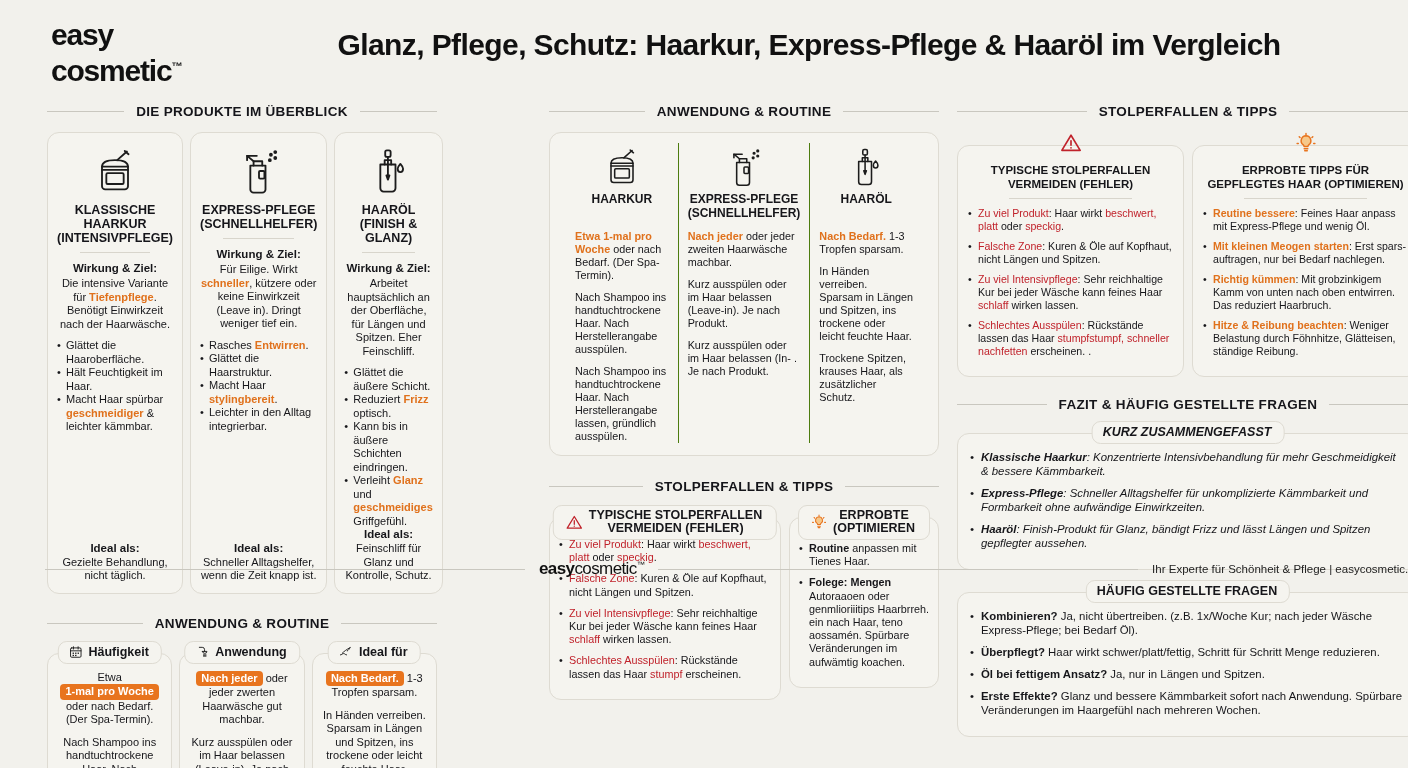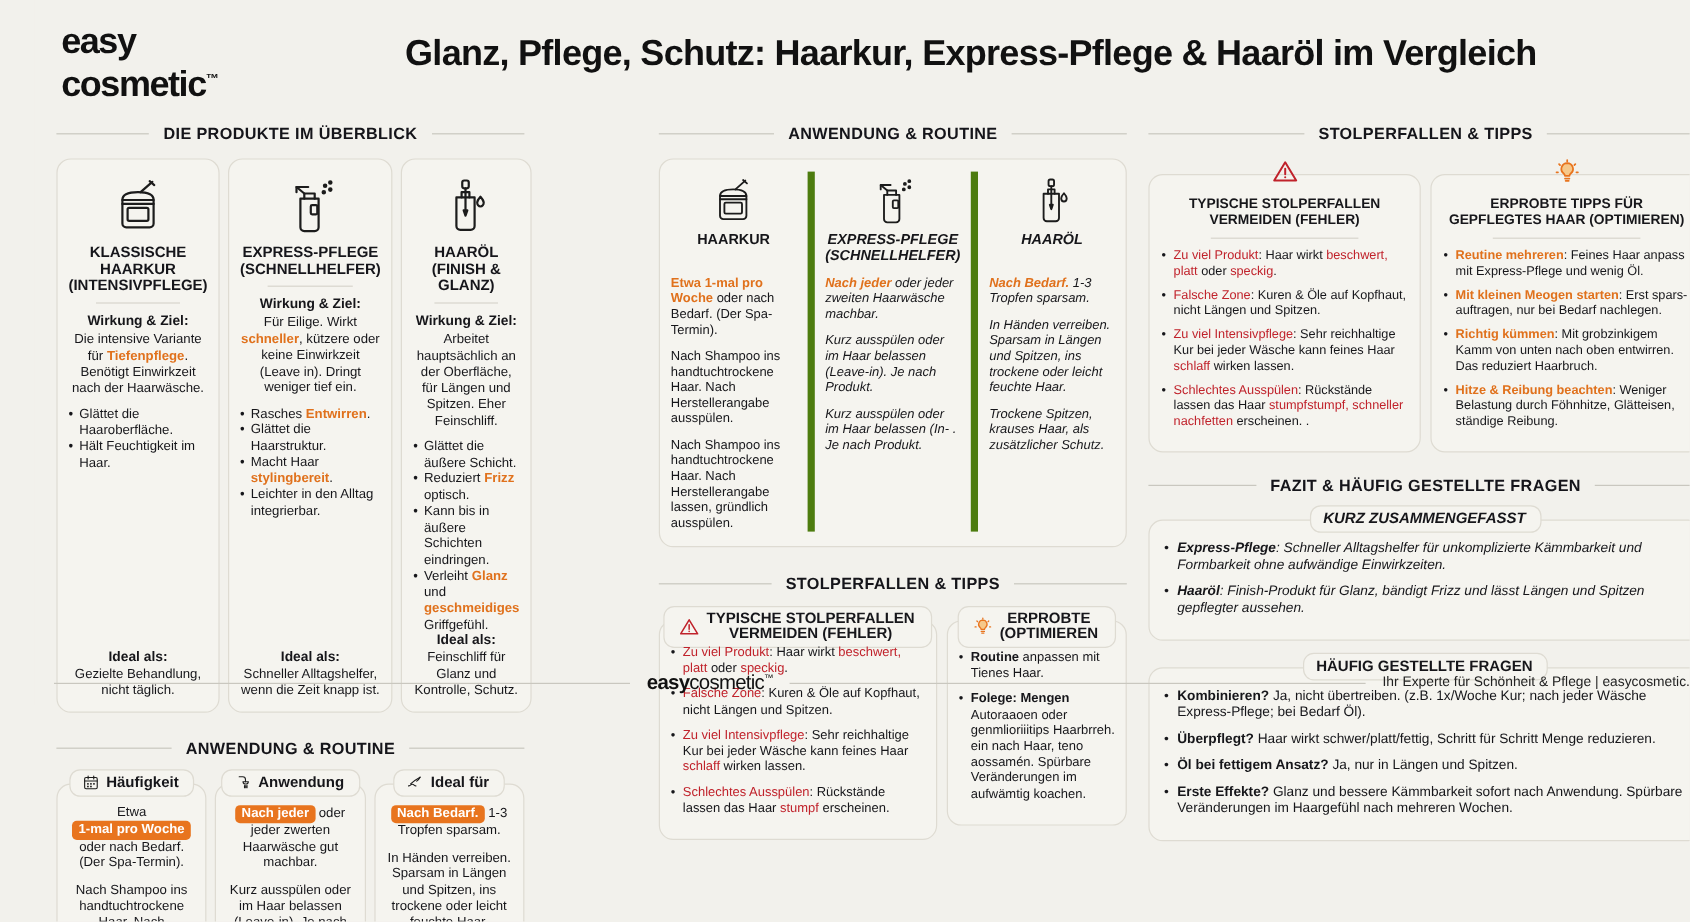--- a/index.html
+++ b/index.html
@@ -103,23 +103,23 @@
 
   .routine-row { display: flex; gap: 7px; margin-top: 22px; }
   .routine-card {
     flex: 1 1 0; padding: 17px 8px 10px; text-align: center;
     min-height: 190px;
   }
   .routine-card p { font-size: 11px; line-height: 13.5px; margin-bottom: 9px; }
 
   
   .col-mid { position: absolute; left: 520px; top: 104px; width: 390px; }
-  .mid-card { margin-top: 13px; display: flex; padding: 10px 0 12px; }
+  .mid-card { margin-top: 13px; display: flex; padding: 10px 16px 12px; }
   .mid-col { flex: 1 1 0; padding: 0 9px; }
-  .mid-col + .mid-col { border-left: 6px solid #4d7c0f; font-style: italic; }
+  .mid-col + .mid-col { border-left: 1px solid #4d7c0f; }
   .mid-icon { height: 48px; display: flex; align-items: center; justify-content: center; }
   .mid-title {
     font-size: 12px; font-weight: 800; text-align: center;
     line-height: 13.5px; margin-top: 2px; min-height: 28px;
   }
   .mid-col p { font-size: 10.8px; line-height: 13px; margin-top: 9px; }
 
   .trap-row { display: flex; gap: 8px; margin-top: 23px; align-items: flex-start; }
   .trap-a { flex: 0 0 232px; padding: 20px 9px 10px; }
   .trap-b { flex: 1 1 auto; padding: 24px 9px 10px; }
@@ -191,20 +191,21 @@
               <path d="M33 5.5l3.5 3"></path>
             </svg>
           </div>
     <div class="prod-title">KLASSISCHE HAARKUR<br>(INTENSIVPFLEGE)</div>
     <div class="card-inner-sep"></div>
     <div class="prod-sub">Wirkung &amp; Ziel:</div>
     <div class="prod-desc">Die intensive Variante für <span class="hl-orange">Tiefenpflege</span>. Benötigt Einwirkzeit nach der Haarwäsche.</div>
     <ul class="prod-list">
             <li>Glättet die Haaroberfläche.</li>
             <li>Hält Feuchtigkeit im Haar.</li>
+            <li>Macht Haar spürbar <span class="hl-orange">geschmeidiger</span> &amp; leichter kämmbar.</li>
           </ul>
     <div class="prod-ideal-h">Ideal als:</div>
     <div class="prod-ideal">Gezielte Behandlung, nicht täglich.</div>
   </div>
         <div class="card prod-card">
     <div class="prod-icon">
             <svg width="52" height="52" viewBox="0 0 48 48" fill="none" stroke="#1c1c1c" stroke-width="1.7" stroke-linecap="round" stroke-linejoin="round">
               <path d="M16 19h14v22a3 3 0 0 1-3 3h-8a3 3 0 0 1-3-3V19z"></path>
               <rect x="24" y="24" width="5" height="7" rx="1"></rect>
               <path d="M19 19v-4h8v4"></path>
@@ -441,39 +442,40 @@
      <span class="badge-icon">
             <svg width="22" height="22" viewBox="0 0 24 24" fill="none" stroke="#E8741E" stroke-width="1.6" stroke-linecap="round" stroke-linejoin="round">
               <path d="M12 4.2a5.3 5.3 0 0 0-3.2 9.5c.7.6 1.1 1.3 1.1 2.1h4.2c0-.8.4-1.5 1.1-2.1A5.3 5.3 0 0 0 12 4.2z" fill="#F6C88A"></path>
               <path d="M10 18.3h4M10.6 20.4h2.8"></path>
               <path d="M12 1.6v1.3M4.6 5.2l.9.9M19.4 5.2l-.9.9M2.3 12.6h1.3M20.4 12.6h1.3"></path>
             </svg>
           </span>
      <div class="tips-head">ERPROBTE TIPPS FÜR<br>GEPFLEGTES HAAR (OPTIMIEREN)</div>
      <div class="card-inner-sep"></div>
      <ul class="tips-list">
-            <li><span class="hl-orange">Reutine mehreren</span>: Feines Haar anpass mit Express-Pflege und wenig Öl.</li>
+            <li><span class="hl-orange">Reutine bessere</span>: Feines Haar anpass mit Express-Pflege und wenig Öl.</li>
             <li><span class="hl-orange">Mit kleinen Meogen starten</span>: Erst spars- auftragen, nur bei Bedarf nachlegen.</li>
             <li><span class="hl-orange">Richtig kümmen</span>: Mit grobzinkigem Kamm von unten nach oben entwirren. Das reduziert Haarbruch.</li>
             <li><span class="hl-orange">Hitze &amp; Reibung beachten</span>: Weniger Belastung durch Föhnhitze, Glätteisen, ständige Reibung.</li>
           </ul>
    </div>
       </div>
 
     <div class="sec-head fazit-head">
       <span class="rule"></span>
       <span class="lbl">FAZIT &amp; HÄUFIG GESTELLTE FRAGEN</span>
       <span class="rule"></span>
     </div>
 
     <div class="card sum-card">
       <div class="pill">
         <span class="ptxt">KURZ ZUSAMMENGEFASST</span>
       </div>
       <ul class="sum-list" id="sum-list">
+          <li><span class="b">Klassische Haarkur</span>: Konzentrierte Intensivbehandlung für mehr Geschmeidigkeit &amp; bessere Kämmbarkeit.</li>
           <li><span class="b">Express-Pflege</span>: Schneller Alltagshelfer für unkomplizierte Kämmbarkeit und Formbarkeit ohne aufwändige Einwirkzeiten.</li>
           <li><span class="b">Haaröl</span>: Finish-Produkt für Glanz, bändigt Frizz und lässt Längen und Spitzen gepflegter aussehen.</li>
         </ul>
     </div>
 
     <div class="card faq-card">
       <div class="pill">
         <span class="ptxt">HÄUFIG GESTELLTE FRAGEN</span>
       </div>
       <ul class="sum-list" id="faq-list">

